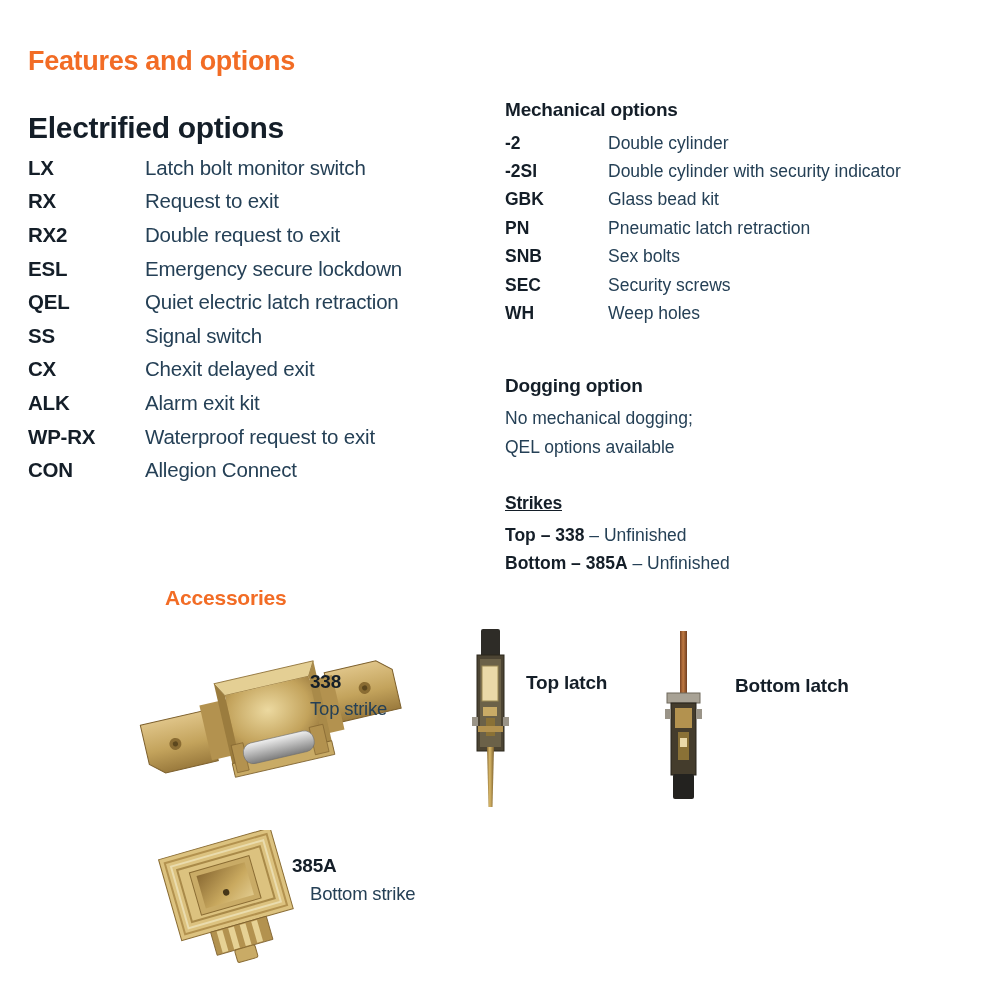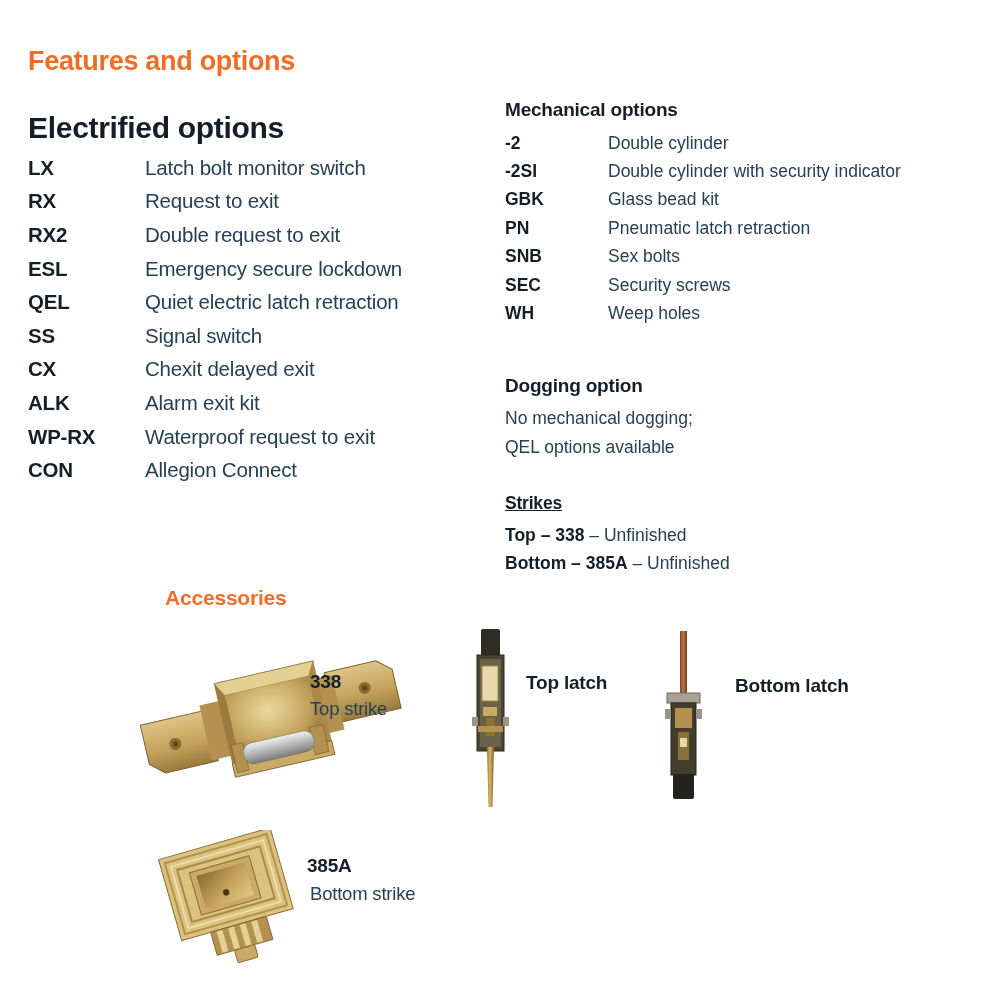--- a/index.html
+++ b/index.html
@@ -44,21 +44,21 @@
   .fig-toplatch { left:469px; top:629px; width:42px; height:178px; }
   .fig-botlatch { left:661px; top:631px; width:44px; height:170px; }
   .fig-385a  { left:155px; top:830px; width:152px; height:134px; }
 
   .lbl-code { position:absolute; font-size:19px; font-weight:bold; color:#141e28; letter-spacing:-0.2px; }
   .lbl-name { position:absolute; font-size:18.5px; color:#254056; letter-spacing:-0.2px; }
   .lbl-338code { left:310px; top:671px; }
   .lbl-338name { left:310px; top:698px; }
   .lbl-toplatch { left:526px; top:672px; }
   .lbl-botlatch { left:727px; top:675px;margin-left:8px; }
-  .lbl-385code { left:307px; top:855px; }
+  .lbl-385code { left:292px; top:855px; }
   .lbl-385name { left:310px; top:883px; }
 </style>
 </head>
 <body>
 
 <div class="page">
 
   <div class="title-main">Features and options</div>
 
   <div class="h-elec">Electrified options</div>

